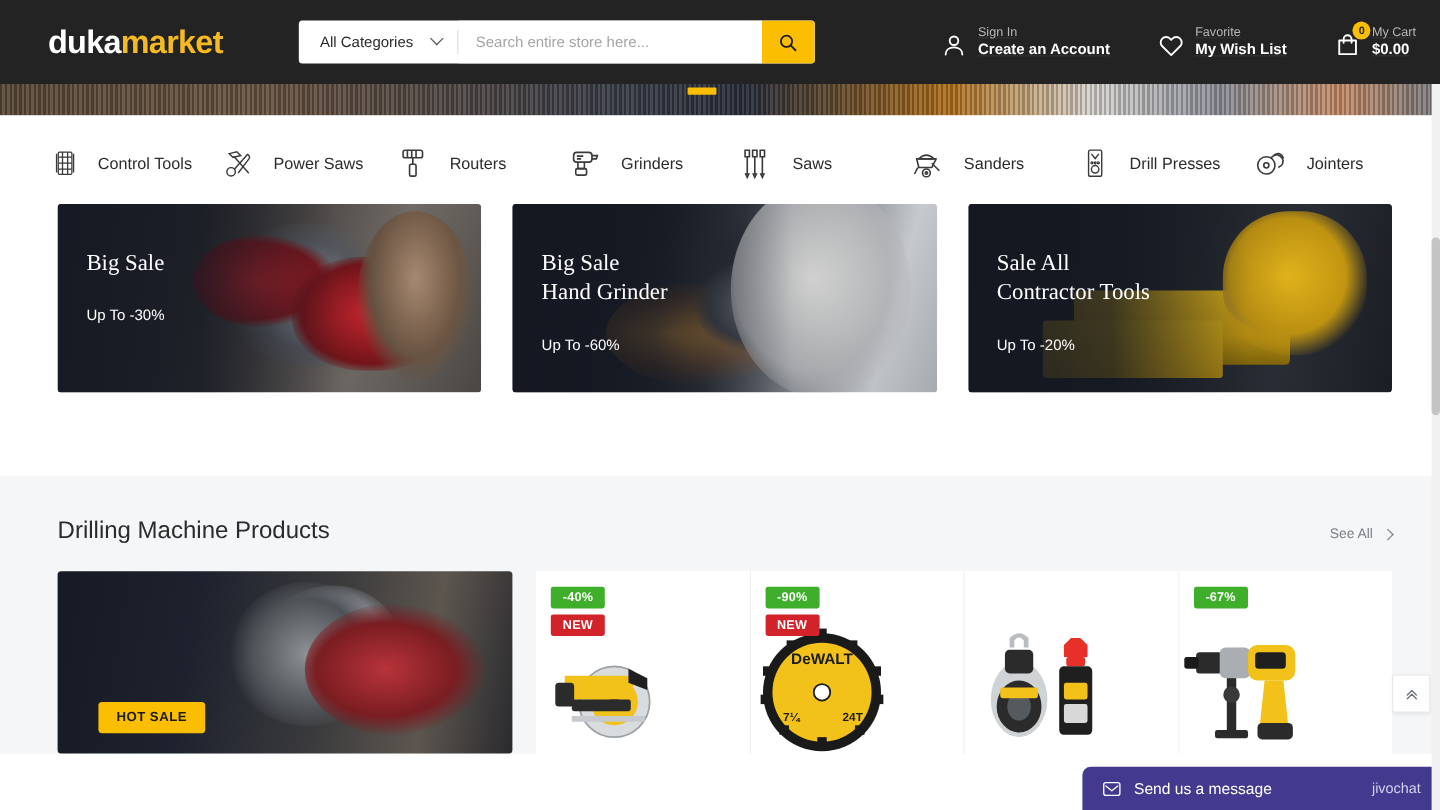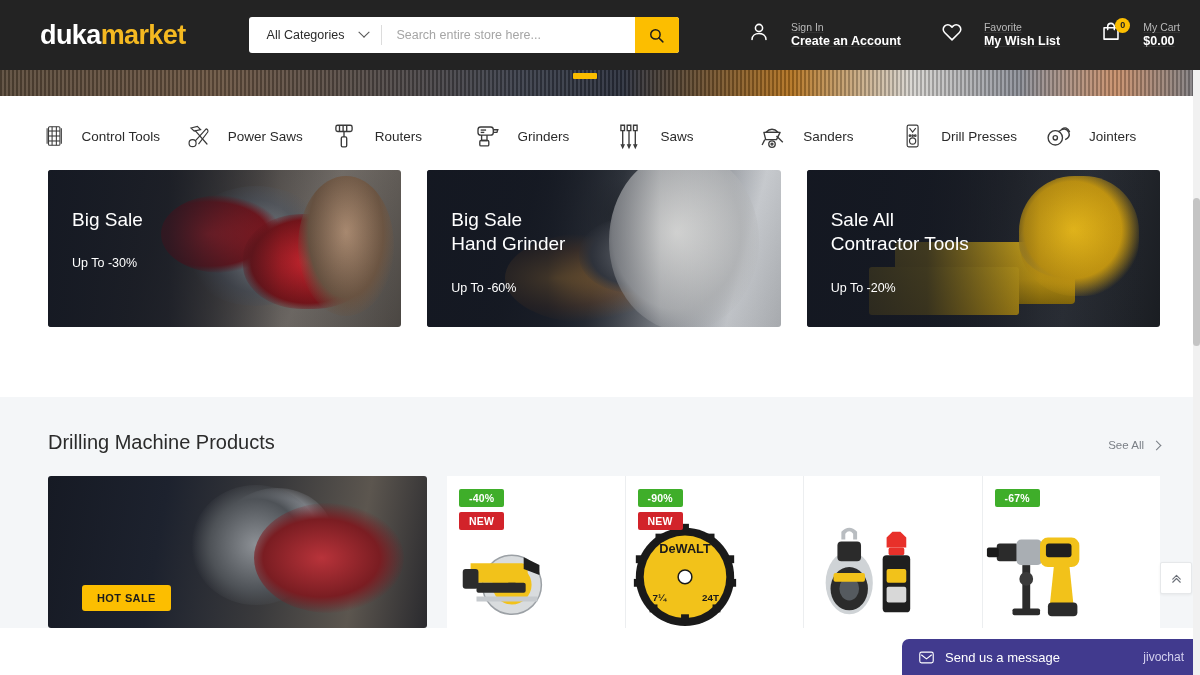--- a/index.html
+++ b/index.html
@@ -46,21 +46,21 @@
     padding: 0 14px; color: #333; font-family: inherit;
   }
   .search-input::placeholder { color: #a5a5a5; }
   .search-btn {
     width: 44px; background: #fcbe00; border: 0; cursor: pointer;
     display: flex; align-items: center; justify-content: center;
   }
   .search-btn svg { width: 17px; height: 17px; }
 
   .header-actions { display: flex; align-items: center; margin-left: auto; gap: 40px; }
-  .haction { display: flex; align-items: flex-start; gap: 21px; cursor: pointer; position: relative; text-decoration: underline; }
+  .haction { display: flex; align-items: flex-end; gap: 9px; cursor: pointer; position: relative; text-decoration: underline; }
   .haction svg { width: 22px; height: 22px; flex: none; }
   .haction .txt { line-height: 1.22; }
   .haction .top { font-size: 10.5px; color: #b9b9b9; display: block; }
   .haction .bot { font-size: 12.5px; color: #ffffff; font-weight: 700; display: block; white-space: nowrap; }
   .cart-badge {
     position: absolute; left: 15px; top: -3px;
     background: #fcbe00; color: #232323;
     font-size: 9px; font-weight: 700;
     width: 15px; height: 15px; border-radius: 50%;
     display: flex; align-items: center; justify-content: center;
@@ -97,21 +97,21 @@
   .promo {
     position: relative; flex: 1; height: 157px; border-radius: 3px;
     overflow: hidden; cursor: pointer;
   }
   .promo .art { position: absolute; inset: 0; }
   .promo .veil {
     position: absolute; inset: 0;
     background: linear-gradient(90deg, rgba(20,24,34,0.93) 0%, rgba(20,24,34,0.78) 34%, rgba(20,24,34,0.12) 66%, rgba(20,24,34,0) 100%);
   }
   .promo .copy { position: absolute; left: 24px; top: 38px; z-index: 4; }
-  .promo .t1, .promo .t2 { color: #fff; font-size: 19px; line-height: 1.28; font-weight: 400; }
+  .promo .t1, .promo .t2 { color: #fff; font-size: 19px; line-height: 1.28; font-weight: 400; font-family: Liberation Serif, serif; }
   .promo .sub { color: #fff; font-size: 12.5px; margin-top: 24px; }
 
   
   .art-drill { background: linear-gradient(110deg,#2a2d33 0%,#3d3a38 32%,#55504c 52%,#76706a 72%,#4a4642 100%); }
   .art-drill .blob-a { position: absolute; right: 34%; top: 16%; width: 120px; height: 78px;
       background: radial-gradient(ellipse at 40% 50%, #c0222a 0%, #8a161d 58%, rgba(60,20,22,0) 72%); border-radius: 50%; }
   .art-drill .blob-b { position: absolute; right: 8%; top: 28%; width: 130px; height: 95px;
       background: radial-gradient(ellipse at 50% 50%, #d6262f 0%, #7c1419 62%, rgba(40,12,14,0) 76%); border-radius: 46%; }
   .art-drill .blob-c { position: absolute; right: 20%; top: 10%; width: 150px; height: 120px;
       background: radial-gradient(circle at 50% 50%, #9aa0a6 0%, #5c5f64 48%, rgba(40,42,46,0) 70%); border-radius: 50%; }

